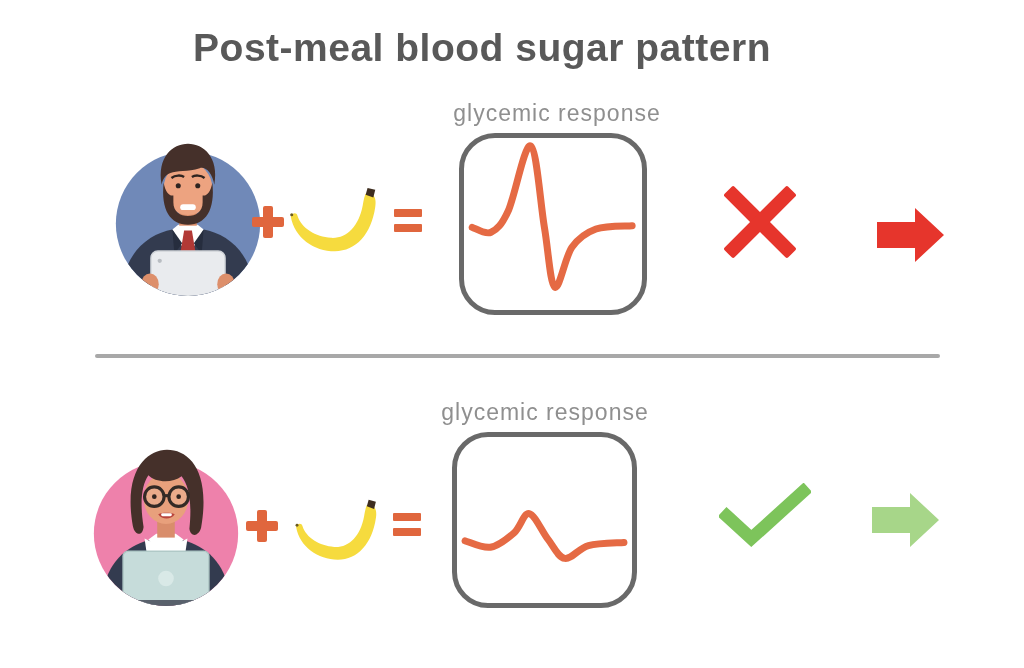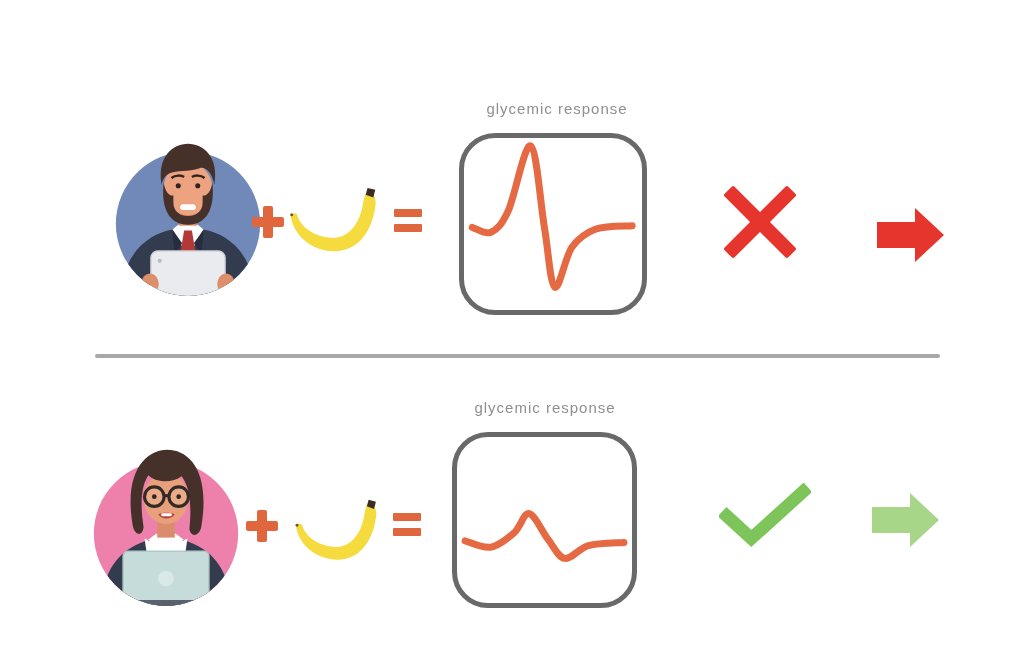--- a/index.html
+++ b/index.html
@@ -3,21 +3,21 @@
 <meta charset="utf-8">
 <style>
   html,body{margin:0;padding:0;background:#ffffff;}
   .canvas{position:relative;width:1024px;height:668px;background:#fff;overflow:hidden;
           font-family:"Liberation Sans", sans-serif;}
   .title{position:absolute;left:0;top:26px;width:964px;margin:0;text-align:center;
          font-size:39px;font-weight:700;letter-spacing:.5px;color:var(--title);}
   .divider{position:absolute;left:95px;top:354px;width:845px;height:4px;border-radius:2px;
            background:var(--divider);}
   .abs{position:absolute;}
-  .chart-label{position:absolute;width:240px;text-align:center;font-size:15px;
+  .chart-label{position:absolute;width:240px;text-align:center;font-size:23px;
                letter-spacing:1px;color:var(--label);}
   .chart-box{position:absolute;border:5px solid var(--box-border);border-radius:36px;background:#fff;}
   .chart-box svg{position:absolute;left:3px;top:3px;width:calc(100% - 6px);height:calc(100% - 6px);}
   .curve{fill:none;stroke:var(--curve-orange);stroke-width:7px;stroke-linecap:round;
          vector-effect:non-scaling-stroke;}
   
   .plus{width:32px;height:32px;}
   .plus .h,.plus .v{position:absolute;background:var(--accent-orange);border-radius:2px;}
   .plus .h{left:0;top:11px;width:32px;height:10px;}
   .plus .v{left:11px;top:0;width:10px;height:32px;}
@@ -43,20 +43,21 @@
   .banana-body{fill:var(--banana-yellow);}
   .banana-tip{fill:#3e2d1f;}
   .arrow-red{fill:var(--red);} .arrow-green{fill:var(--green-light);}
   .check-stroke{fill:none;stroke:var(--green);stroke-width:13px;stroke-linecap:square;stroke-linejoin:miter;}
 </style>
 </head>
 <body>
 
 <div class="canvas">
 
+  <h1 class="title">Post-meal blood sugar pattern</h1>
 
   <section>
 
     <div class="abs" style="left:110px;top:130px;width:156px;height:168px;">
       <svg viewBox="0 0 160 172" width="156" height="168">
         <defs>
             <clipPath id="mc">
               <circle cx="80" cy="96" r="74"></circle>
             </clipPath>
           </defs>

